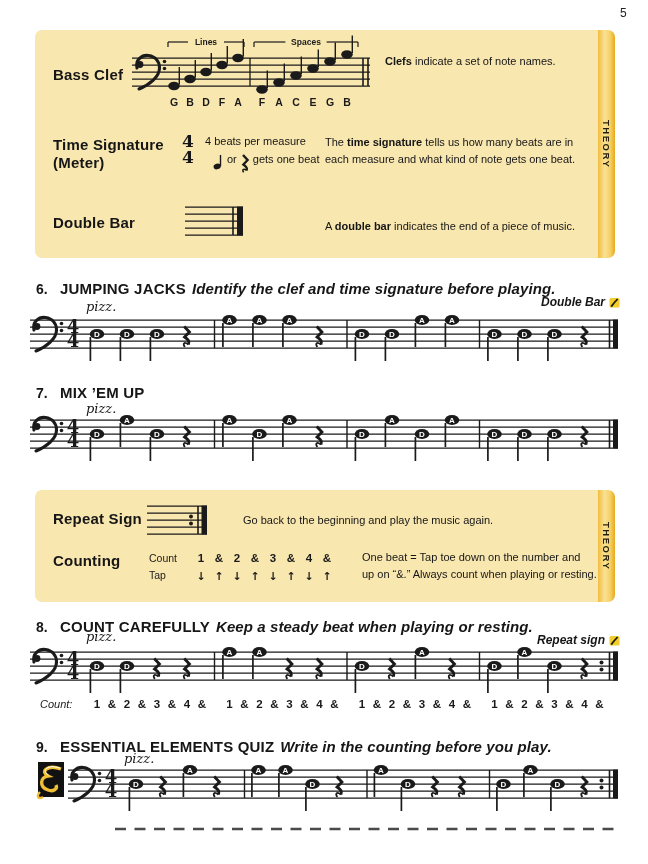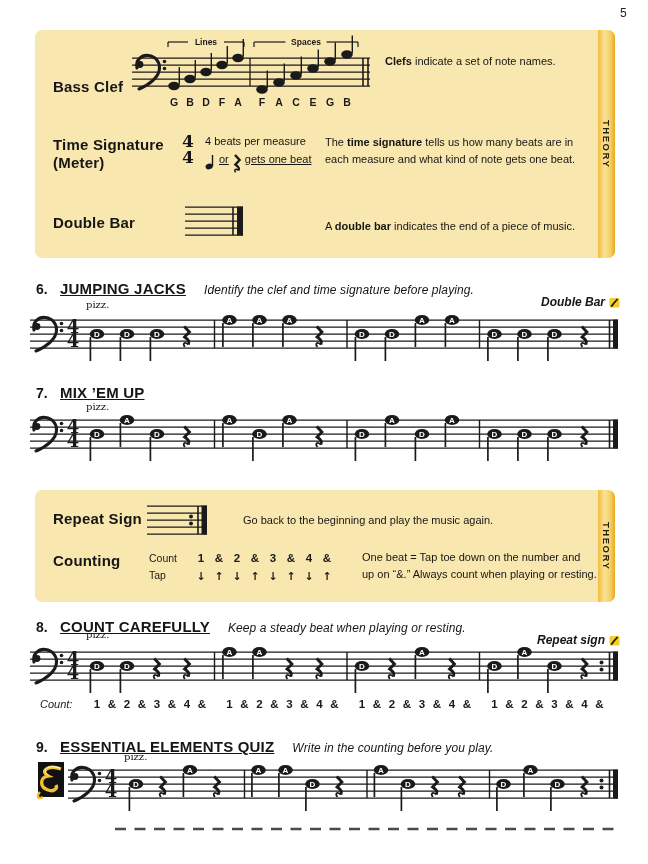--- a/index.html
+++ b/index.html
@@ -13,36 +13,36 @@
           display:flex;align-items:center;justify-content:center;}
   .tstrip span{writing-mode:vertical-rl;font-size:9.5px;font-weight:bold;letter-spacing:1.5px;color:#231f0e;}
   .term{position:absolute;font-size:15px;font-weight:bold;letter-spacing:.2px;}
   .bodytext{position:absolute;font-size:11px;line-height:17px;}
   .bodytext b{font-weight:bold;}
   .ann{position:absolute;font-size:11px;display:flex;align-items:flex-start;gap:3px;}
   .tsstack{position:absolute;width:22px;text-align:center;font-family:"DejaVu Serif",serif;
            font-weight:bold;font-size:17px;line-height:16px;}
   .extitle{position:absolute;display:flex;align-items:baseline;}
   .extitle .num{font-size:14px;font-weight:bold;width:24px;}
-  .extitle .name{font-size:15px;font-weight:bold;letter-spacing:.2px;text-decoration:underline;}
-  .extitle .subtitle{font-size:12px;font-style:italic;font-weight:normal;margin-left:18px;letter-spacing:.1px;}
-  .pizz{position:absolute;font-family:"DejaVu Serif",serif;font-size:10px;}
+  .extitle .name{font-size:15px;font-weight:bold;letter-spacing:.2px;}
+  .extitle .subtitle{font-size:15px;font-style:italic;font-weight:bold;margin-left:6px;letter-spacing:.1px;}
+  .pizz{position:absolute;font-family:"DejaVu Serif",serif;font-style:italic;font-size:13px;}
   .rlabel{position:absolute;display:flex;align-items:center;gap:4px;font-size:12px;
           font-style:italic;font-weight:bold;}
   svg{display:block;overflow:visible;}
 </style>
 </head>
 <body>
 
 <div class="page">
 
   <div class="pagenum">5</div>
 
   <div class="tbox" style="top:30px;height:228px;">
-    <div class="term" style="left:18px;top:48px;">Bass Clef</div>
+    <div class="term" style="left:18px;top:36px;">Bass Clef</div>
     <svg id="bassclef-demo" class="abs" style="left:95px;top:6px;" width="250" height="78">
         <line x1="2" y1="22" x2="240" y2="22" stroke="#1a1a1a" stroke-width="1.25"></line>
         <line x1="2" y1="29" x2="240" y2="29" stroke="#1a1a1a" stroke-width="1.25"></line>
         <line x1="2" y1="36" x2="240" y2="36" stroke="#1a1a1a" stroke-width="1.25"></line>
         <line x1="2" y1="43" x2="240" y2="43" stroke="#1a1a1a" stroke-width="1.25"></line>
         <line x1="2" y1="50" x2="240" y2="50" stroke="#1a1a1a" stroke-width="1.25"></line>
         <circle cx="10" cy="28.5" r="3.4" fill="#1a1a1a"></circle>
         <path d="M 7 32 C 5 24 12 18.5 18.5 19.5
                     C 26 20.5 29.5 26 29.5 32
                     C 29.5 41 19 49 9 53" fill="none" stroke="#1a1a1a" stroke-width="3.1" stroke-linecap="round"></path>
@@ -99,21 +99,21 @@
 
     <div class="term" style="left:18px;top:106px;">Time Signature</div>
     <div class="term sub" style="left:18px;top:124px;">(Meter)</div>
     <div class="tsstack" style="left:142px;top:103px;">
       <div>4</div>
       <div>4</div>
     </div>
     <div class="ann" style="left:170px;top:105px;">
       <span>4 beats per measure</span>
     </div>
-    <div class="ann" style="left:170px;top:123px;text-decoration:underline;">
+    <div class="ann" style="left:178px;top:123px;">
       <svg width="11" height="17">
         <ellipse cx="4.2" cy="13.4" rx="3.7" ry="2.8" transform="rotate(-18 4.2 13.4)" fill="#1a1a1a"></ellipse>
         <line x1="7.5" y1="13" x2="7.5" y2="2" stroke="#1a1a1a" stroke-width="1.4"></line>
       </svg>
       <span>or</span>
       <svg width="10" height="18">
         <path d="M3 2 L7.6 7 L3.4 11.5 C6.6 14 7.4 15 6.6 17.4" fill="none" stroke="#1a1a1a" stroke-width="2.4"></path>
         <path d="M6.6 17.4 C3.2 15.2 1.8 16.6 3.6 19.4" fill="none" stroke="#1a1a1a" stroke-width="1.5"></path>
       </svg>
       <span>gets one beat</span>

